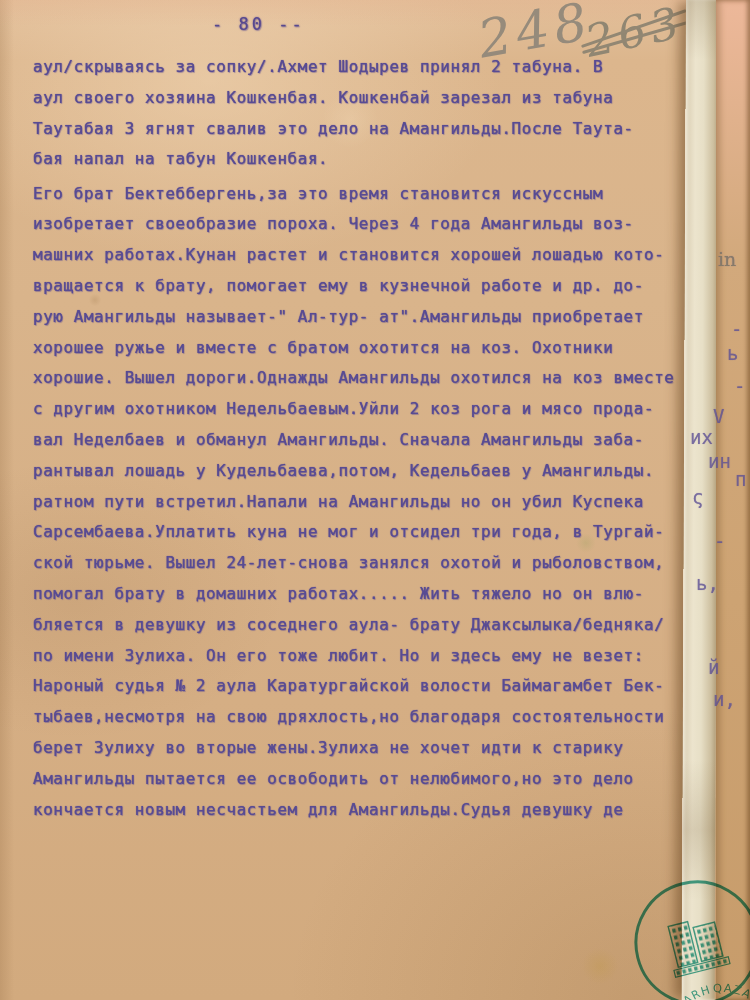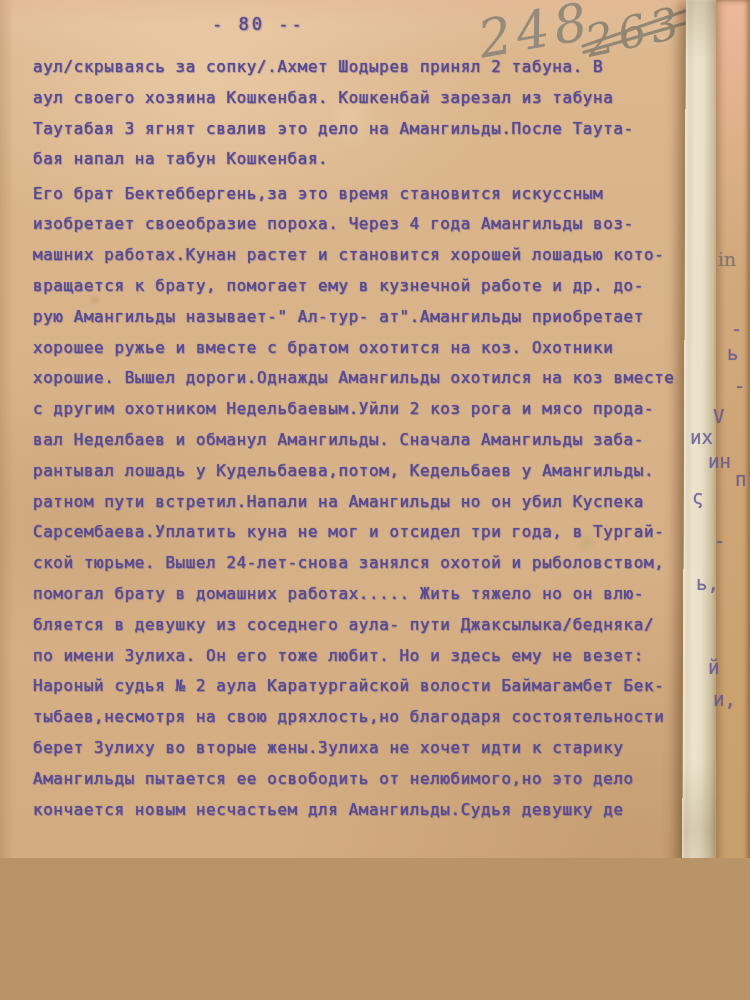--- a/index.html
+++ b/index.html
@@ -1,17 +1,17 @@
 <!DOCTYPE html>
 <html><head>
 <meta charset="utf-8">
 <style>
   html,body{margin:0;padding:0;}
   body{width:750px;height:1000px;overflow:hidden;background:#b89468;}
-  .scan{position:relative;width:750px;height:858px;overflow:hidden;
+  .scan{position:relative;width:750px;height:1000px;overflow:hidden;
     background:
       radial-gradient(ellipse 420px 260px at 28% 8%, rgba(246,222,190,.45), rgba(246,222,190,0) 70%),
       radial-gradient(ellipse 500px 420px at 85% 100%, rgba(130,90,45,.18), rgba(130,90,45,0) 70%),
       radial-gradient(ellipse 300px 200px at 10% 60%, rgba(120,80,40,.10), rgba(120,80,40,0) 70%),
       linear-gradient(180deg,#e3c09b 0,#dcb68d 60px,#d9b48b 300px,#d5ae84 700px,#d2aa7e 1000px);
     font-family:"DejaVu Sans Mono", monospace;}
   .scan::before{content:"";position:absolute;inset:0;pointer-events:none;
     background:
       radial-gradient(circle 26px at 600px 966px, rgba(190,150,60,.25), rgba(190,150,60,0) 70%),
       radial-gradient(circle 14px at 586px 543px, rgba(150,160,90,.25), rgba(150,160,90,0) 70%),
@@ -81,21 +81,21 @@
       <div class="line">рую Амангильды называет-" Ал-тур- ат".Амангильды приобретает</div>
       <div class="line">хорошее ружье и вместе с братом охотится на коз. Охотники</div>
       <div class="line">хорошие. Вышел дороги.Однажды Амангильды охотился на коз вместе</div>
       <div class="line">с другим охотником Недельбаевым.Уйли 2 коз рога и мясо прода-</div>
       <div class="line">вал Неделбаев и обманул Амангильды. Сначала Амангильды заба-</div>
       <div class="line">рантывал лошадь у Кудельбаева,потом, Кедельбаев у Амангильды.</div>
       <div class="line">ратном пути встретил.Напали на Амангильды но он убил Куспека</div>
       <div class="line">Сарсембаева.Уплатить куна не мог и отсидел три года, в Тургай-</div>
       <div class="line">ской тюрьме. Вышел 24-лет-снова занялся охотой и рыболовством,</div>
       <div class="line">помогал брату в домашних работах..... Жить тяжело но он влю-</div>
-      <div class="line">бляется в девушку из соседнего аула- пути Джаксылыка/бедняка/</div>
+      <div class="line">бляется в девушку из соседнего аула- брату Джаксылыка/бедняка/</div>
       <div class="line">по имени Зулиха. Он его тоже любит. Но и здесь ему не везет:</div>
       <div class="line">Нароный судья № 2 аула Каратургайской волости Баймагамбет Бек-</div>
       <div class="line">тыбаев,несмотря на свою дряхлость,но благодаря состоятельности</div>
       <div class="line">берет Зулиху во вторые жены.Зулиха не хочет идти к старику</div>
       <div class="line">Амангильды пытается ее освободить от нелюбимого,но это дело</div>
       <div class="line">кончается новым несчастьем для Амангильды.Судья девушку де</div>
     </div>
   </div>
 
   <div class="torn-strip"></div>

